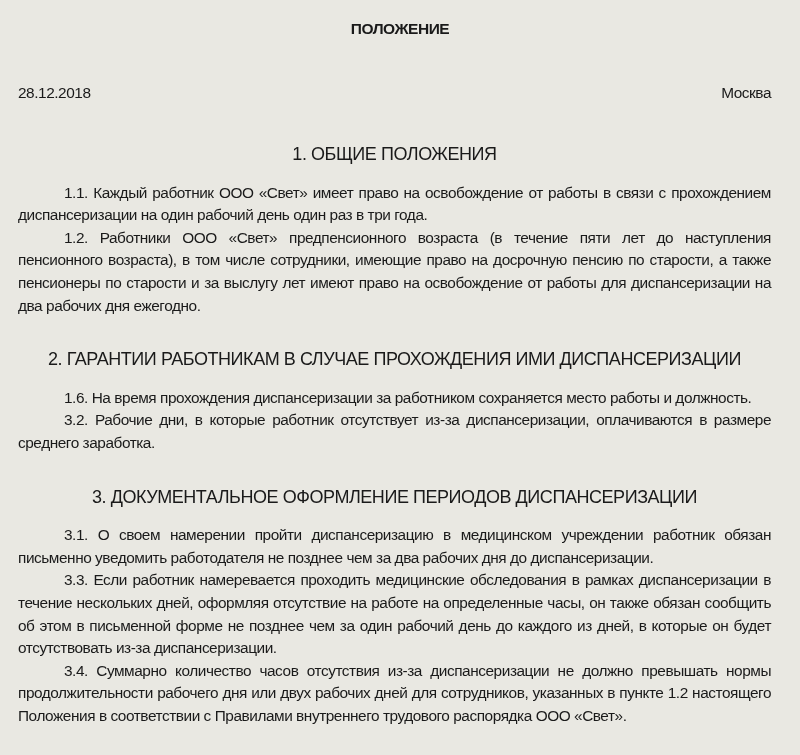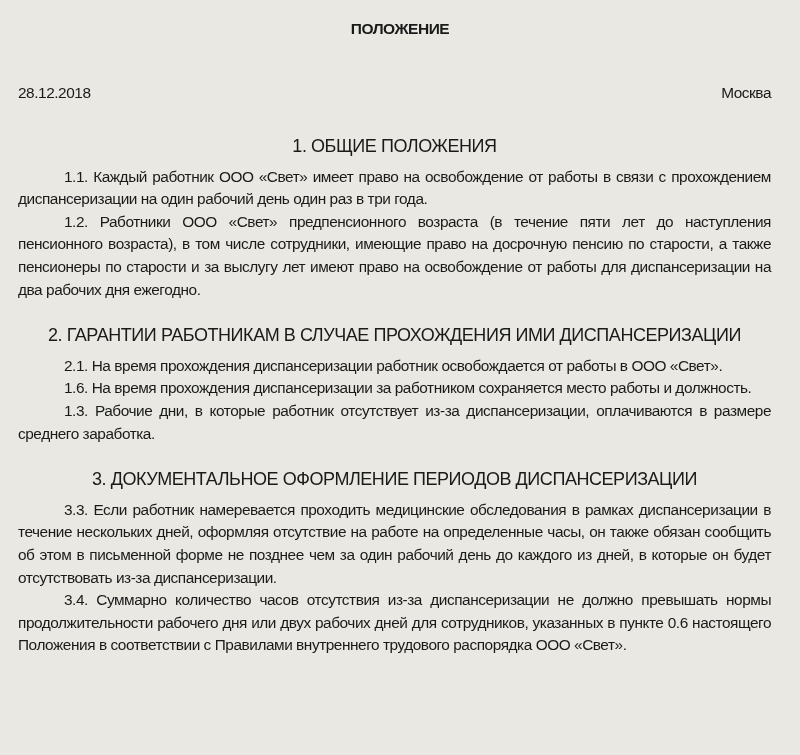--- a/index.html
+++ b/index.html
@@ -28,21 +28,21 @@
   .t1 { top: 20px; }
   .t2 { top: 42px; }
   .meta {
     position: absolute; top: 84px; left: 18px; right: 29px;
     display: flex; justify-content: space-between;
   }
   .body-text {
     position: absolute; top: 127px; left: 18px; right: 29px;
     line-height: 22.6px;
   }
-  .sec-h { text-align: center; margin: 8px; font-weight: normal; }
+  .sec-h { text-align: center; margin: 16px; font-weight: normal; }
   .para { margin: 0; text-indent: 46px; text-align: justify; }
   .gap { height: 15px; }
 </style>
 </head>
 <body>
 
 <div class="page">
   <h1 class="title t1">ПОЛОЖЕНИЕ</h1>
 
   <div class="meta">
@@ -52,24 +52,24 @@
 
   <div class="body-text">
     <section>
       <h3 class="sec-h">1. ОБЩИЕ ПОЛОЖЕНИЯ</h3>
       <p class="para">1.1. Каждый работник ООО «Свет» имеет право на освобождение от работы в связи с прохождением диспансеризации на один рабочий день один раз в три года.</p>
       <p class="para">1.2. Работники ООО «Свет» предпенсионного возраста (в течение пяти лет до наступления пенсионного возраста), в том числе сотрудники, имеющие право на досрочную пенсию по старости, а также пенсионеры по старости и за выслугу лет имеют право на освобождение от работы для диспансеризации на два рабочих дня ежегодно.</p>
     </section>
     <div class="gap"></div>
     <section>
       <h3 class="sec-h">2. ГАРАНТИИ РАБОТНИКАМ В СЛУЧАЕ ПРОХОЖДЕНИЯ ИМИ ДИСПАНСЕРИЗАЦИИ</h3>
-      <p class="para">2.1. На время прохождения диспансеризации работник освобождается от работы в ООО «Свет».</p>
       <p class="para">1.6. На время прохождения диспансеризации за работником сохраняется место работы и должность.</p>
-      <p class="para">1.3. Рабочие дни, в которые работник отсутствует из-за диспансеризации, оплачиваются в размере среднего заработка.</p>
+      <p class="para">3.2. Рабочие дни, в которые работник отсутствует из-за диспансеризации, оплачиваются в размере среднего заработка.</p>
     </section>
     <div class="gap"></div>
     <section>
       <h3 class="sec-h">3. ДОКУМЕНТАЛЬНОЕ ОФОРМЛЕНИЕ ПЕРИОДОВ ДИСПАНСЕРИЗАЦИИ</h3>
+      <p class="para">3.1. О своем намерении пройти диспансеризацию в медицинском учреждении работник обязан письменно уведомить работодателя не позднее чем за два рабочих дня до диспансеризации.</p>
       <p class="para">3.3. Если работник намеревается проходить медицинские обследования в рамках диспансеризации в течение нескольких дней, оформляя отсутствие на работе на определенные часы, он также обязан сообщить об этом в письменной форме не позднее чем за один рабочий день до каждого из дней, в которые он будет отсутствовать из-за диспансеризации.</p>
-      <p class="para">3.4. Суммарно количество часов отсутствия из-за диспансеризации не должно превышать нормы продолжительности рабочего дня или двух рабочих дней для сотрудников, указанных в пункте 0.6 настоящего Положения в соответствии с Правилами внутреннего трудового распорядка ООО «Свет».</p>
+      <p class="para">3.4. Суммарно количество часов отсутствия из-за диспансеризации не должно превышать нормы продолжительности рабочего дня или двух рабочих дней для сотрудников, указанных в пункте 1.2 настоящего Положения в соответствии с Правилами внутреннего трудового распорядка ООО «Свет».</p>
     </section>
   </div>
 </div>
 
 </body></html>

